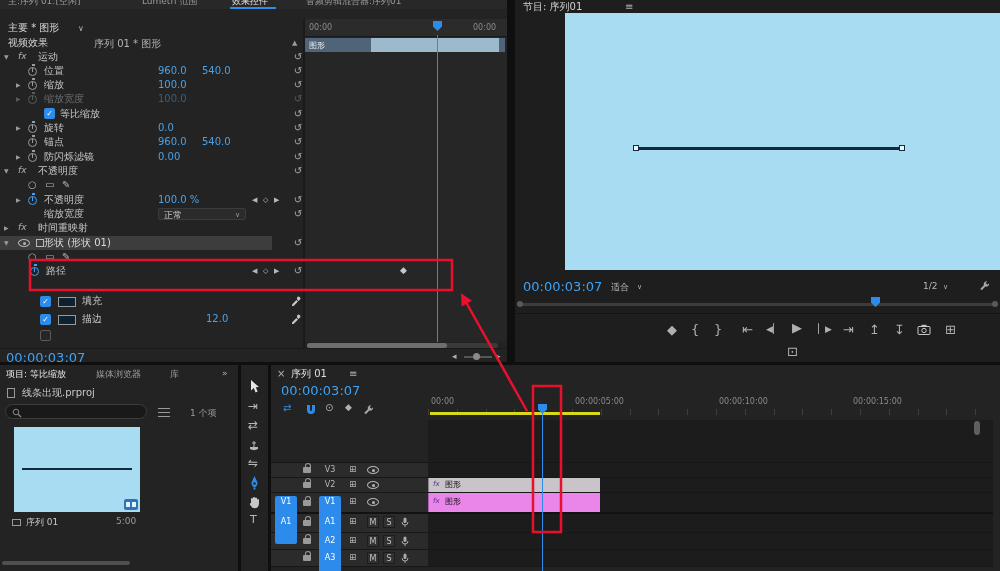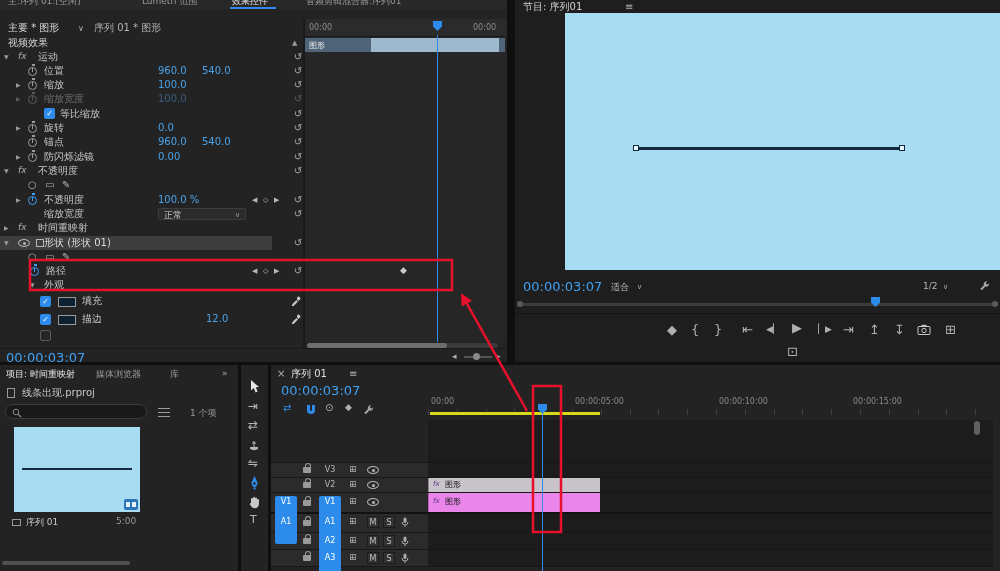--- a/index.html
+++ b/index.html
@@ -42,21 +42,21 @@
   <div class="ab" style="left:230px;top:7px;width:46px;height:2px;background:#2d8ceb"></div>
 </div>
 
 <div class="ab" style="left:0;top:9px;width:507px;height:353px;background:#232323;overflow:hidden">
 
   <div class="ab" style="left:305px;top:28px;width:202px;height:305px;background:#262626"></div>
   <div class="ab" style="left:303px;top:10px;width:2px;height:330px;background:#1a1a1a"></div>
 
   <span class="ab tx" style="left:8px;top:12px;color:#dcdcdc">主要 * 图形</span>
   <span class="ab tx t8 ic" style="left:78px;top:13px">∨</span>
-  <span class="ab tx" style="left:94px;top:12px;color:#b4b4b4">序列 01 * 图形</span>
+  <span class="ab tx" style="left:94px;top:28px;color:#b4b4b4">序列 01 * 图形</span>
 
   <div class="ab" style="left:305px;top:10px;width:202px;height:18px;background:#2b2b2b;border-bottom:1px solid #1a1a1a">
     <span class="ab t8" style="left:4px;top:4px;color:#8c8c8c">00:00</span>
     <span class="ab t8" style="left:168px;top:4px;color:#8c8c8c">00:00</span>
   </div>
 
   <div class="ab" style="left:305px;top:29px;width:200px;height:14px;background:#4f6478">
     <div class="ab" style="left:66px;top:0;width:128px;height:14px;background:#9db9ce"></div>
     <span class="ab t8" style="left:4px;top:2px;color:#e6e6e6">图形</span>
   </div>
@@ -181,24 +181,20 @@
 
   <div class="row" style="top:255px">
     <span class="sw on" style="left:30px"></span>
     <span class="ab tx" style="left:46px">路径</span>
     <span class="kfn" style="left:252px">◀</span>
     <span class="kfn" style="left:263px">◇</span>
     <span class="kfn" style="left:274px">▶</span>
     <span class="reset">↺</span>
   </div>
 
-  <div class="row" style="top:269px">
-    <span class="twirl" style="left:30px">▼</span>
-    <span class="ab tx" style="left:44px">外观</span>
-  </div>
 
   <div class="row" style="top:285px;height:16px">
     <span class="cb" style="left:40px;top:2px">✓</span>
     <span class="swatch" style="left:58px;top:3px"></span>
     <span class="ab tx" style="left:82px">填充</span>
     <svg class="ab" style="left:290px;top:2px" width="11" height="12" viewBox="0 0 11 12">
         <path d="M7.2 1.2a1.6 1.6 0 0 1 2.6 2.6L8.6 5 7 3.4Z" fill="#c8c8c8"></path>
         <path d="M6.4 4 8 5.6 3.6 10H2V8.4Z" fill="#c8c8c8"></path>
       </svg>
   </div>
@@ -274,21 +270,21 @@
   <svg class="ab" style="left:402px;top:324px" width="14" height="11" viewBox="0 0 14 11">
       <rect x="1" y="2.5" width="12" height="8" rx="1" fill="none" stroke="#c8c8c8"></rect>
       <circle cx="7" cy="6.5" r="2.2" fill="none" stroke="#c8c8c8"></circle>
       <rect x="4.5" y="0.8" width="5" height="2" fill="#c8c8c8"></rect>
     </svg>
   <span class="ab t11 ic" style="left:430px;top:322px">⊞</span>
   <span class="ab t11 ic" style="left:272px;top:344px">⊡</span>
 </div>
 
 <div class="ab" style="left:0;top:365px;width:238px;height:206px;background:#232323;overflow:hidden">
-  <span class="ab t9" style="left:6px;top:3px;color:#e8e8e8">项目: 时间重映射</span>
+  <span class="ab t9" style="left:6px;top:3px;color:#e8e8e8">项目: 等比缩放</span>
   <span class="ab t9" style="left:96px;top:3px;color:#9a9a9a">媒体浏览器</span>
   <span class="ab t9" style="left:170px;top:3px;color:#9a9a9a">库</span>
   <span class="ab t9 ic" style="left:222px;top:3px">»</span>
 
   <div class="ab" style="left:7px;top:23px;width:8px;height:10px;border:1px solid #9a9a9a"></div>
   <span class="ab tx" style="left:22px;top:21px;color:#c8c8c8">线条出现.prproj</span>
 
   <div class="ab" style="left:5px;top:39px;width:142px;height:15px;background:#191919;border:1px solid #3c3c3c;border-radius:8px">
     <svg style="position:absolute;left:6px;top:3px" width="10" height="10" viewBox="0 0 10 10">
         <circle cx="4" cy="4" r="2.8" fill="none" stroke="#888"></circle>

